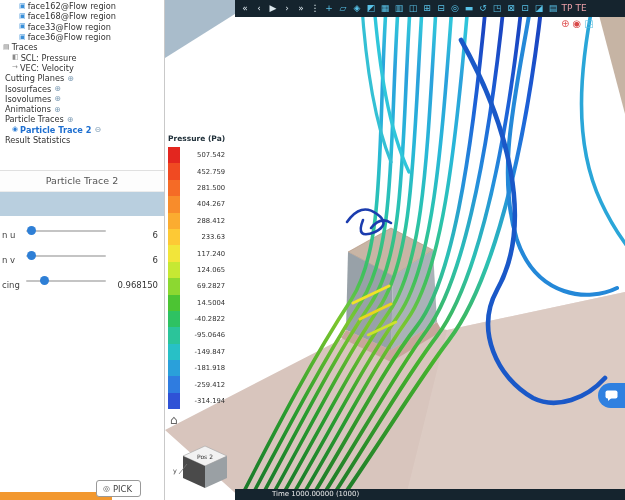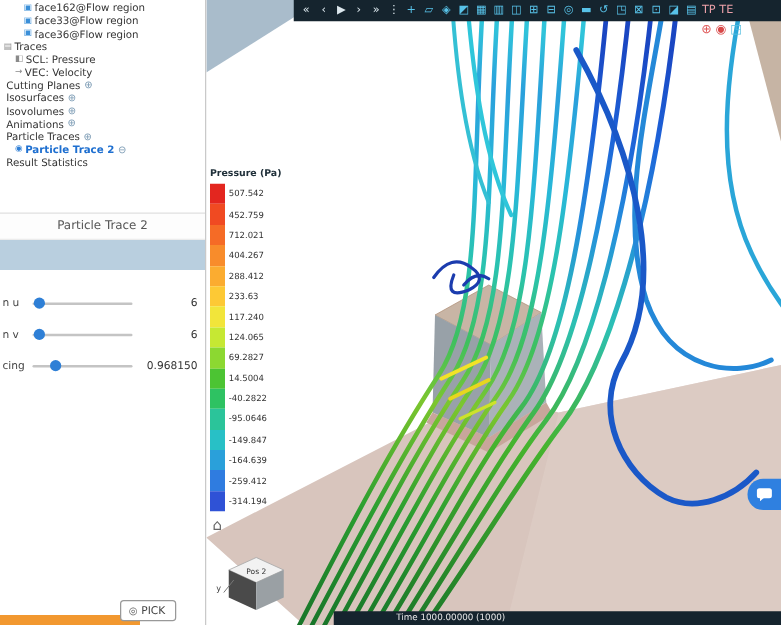--- a/index.html
+++ b/index.html
@@ -19,21 +19,21 @@
 
   .panel{position:absolute;top:170px;left:0;right:0;}
   .panel-title{height:20px;line-height:20px;text-align:center;font-size:9.5px;color:#555;
                border-top:1px solid #e0e0e0;border-bottom:1px solid #ececec;background:#fdfdfd;}
   .tabs{display:flex;height:24px;background:#b9cfdf;}
   .tab{flex:1;display:flex;align-items:center;justify-content:center;font-size:8.5px;
        letter-spacing:.5px;color:#2a5a80;cursor:pointer;}
   .tab.active{background:#2f72ad;color:#fff;border-bottom:2px solid #e2504a;}
 
   .sliders{padding:14px 6px 0 2px;}
-  .slider-row{display:flex;align-items:center;height:25px;}
+  .slider-row{display:flex;height:25px;}
   .s-label{width:22px;font-size:8.5px;color:#444;overflow:hidden;white-space:nowrap;}
   .s-track{flex:1;height:2px;background:#c4c4c4;border-radius:1px;position:relative;
            margin:0 8px 0 2px;cursor:pointer;}
   .s-handle{position:absolute;top:-4px;width:9px;height:9px;border-radius:50%;
             background:#2e7fd6;margin-left:-4px;}
   .s-value{width:44px;text-align:right;font-size:8.5px;color:#333;}
 
   .pick-btn{position:absolute;left:96px;bottom:3px;height:15px;padding:0 8px 0 6px;
             border:1px solid #999;border-radius:3px;background:#fff;font-size:8.5px;color:#444;
             display:flex;align-items:center;gap:3px;z-index:3;cursor:pointer;}
@@ -45,44 +45,49 @@
   .scene{position:absolute;left:0;top:0;z-index:1;}
 
   .toolbar{position:absolute;left:70px;top:0;right:0;height:17px;background:#15242e;
            display:flex;align-items:center;padding:0 3px;z-index:5;}
   .tb-icon{width:14px;text-align:center;font-size:9px;line-height:17px;cursor:pointer;}
   .sub-toolbar{position:absolute;top:18px;left:396px;display:flex;gap:3px;z-index:5;}
   .sub-icon{font-size:10px;cursor:pointer;}
 
   .legend{position:absolute;left:3px;top:134px;z-index:4;}
   .legend-title{font-size:7.5px;font-weight:bold;color:#20303a;margin-bottom:4px;text-align:right;}
-  .lg-row{display:flex;align-items:center;height:16.4px;}
+  .lg-row{display:flex;align-items:center;height:16.4px;justify-content:space-between;}
   .lg-swatch{width:12px;height:16.4px;flex:0 0 12px;}
   .lg-val{font-size:6.8px;color:#333;margin-left:3px;}
 
   .time-bar{position:absolute;left:70px;bottom:0;right:0;height:11px;background:#15242e;
-            color:#e9e9e9;font-size:7px;line-height:11px;padding-left:50px;z-index:5;margin-left:32px;}
+            color:#e9e9e9;font-size:7px;line-height:11px;padding-left:37px;z-index:5;}
   .home-icon{position:absolute;left:5px;top:413px;font-size:12px;color:#666;z-index:4;cursor:pointer;}
   .chat-btn{position:absolute;right:0;top:383px;width:27px;height:25px;background:#2f80e0;
             border-radius:13px 0 0 13px;z-index:5;display:flex;align-items:center;
             justify-content:center;cursor:pointer;}
 </style>
 </head>
 <body>
 
 <div class="sidebar">
 
   <div class="tree">
 
       <div class="tree-row d2">
         <span class="t-icon" style="color: rgb(58, 143, 216);">▣</span>
         <span class="t-label">face162@Flow region</span>
         <span class="t-suffix"></span>
       </div>
 
+      <div class="tree-row d2">
+        <span class="t-icon" style="color: rgb(58, 143, 216);">▣</span>
+        <span class="t-label">face168@Flow region</span>
+        <span class="t-suffix"></span>
+      </div>
 
       <div class="tree-row d2">
         <span class="t-icon" style="color: rgb(58, 143, 216);">▣</span>
         <span class="t-label">face33@Flow region</span>
         <span class="t-suffix"></span>
       </div>
 
       <div class="tree-row d2">
         <span class="t-icon" style="color: rgb(58, 143, 216);">▣</span>
         <span class="t-label">face36@Flow region</span>
@@ -331,21 +336,21 @@
           <span class="lg-val">507.542</span>
         </div>
 
         <div class="lg-row">
           <span class="lg-swatch" style="background: rgb(240, 74, 34);"></span>
           <span class="lg-val">452.759</span>
         </div>
 
         <div class="lg-row">
           <span class="lg-swatch" style="background: rgb(245, 107, 38);"></span>
-          <span class="lg-val">712.021</span>
+          <span class="lg-val">281.500</span>
         </div>
 
         <div class="lg-row">
           <span class="lg-swatch" style="background: rgb(248, 140, 43);"></span>
           <span class="lg-val">404.267</span>
         </div>
 
         <div class="lg-row">
           <span class="lg-swatch" style="background: rgb(251, 172, 48);"></span>
           <span class="lg-val">288.412</span>
@@ -386,21 +391,21 @@
           <span class="lg-val">-95.0646</span>
         </div>
 
         <div class="lg-row">
           <span class="lg-swatch" style="background: rgb(40, 192, 198);"></span>
           <span class="lg-val">-149.847</span>
         </div>
 
         <div class="lg-row">
           <span class="lg-swatch" style="background: rgb(42, 160, 218);"></span>
-          <span class="lg-val">-164.639</span>
+          <span class="lg-val">-181.918</span>
         </div>
 
         <div class="lg-row">
           <span class="lg-swatch" style="background: rgb(47, 124, 224);"></span>
           <span class="lg-val">-259.412</span>
         </div>
 
         <div class="lg-row">
           <span class="lg-swatch" style="background: rgb(47, 82, 214);"></span>
           <span class="lg-val">-314.194</span>

